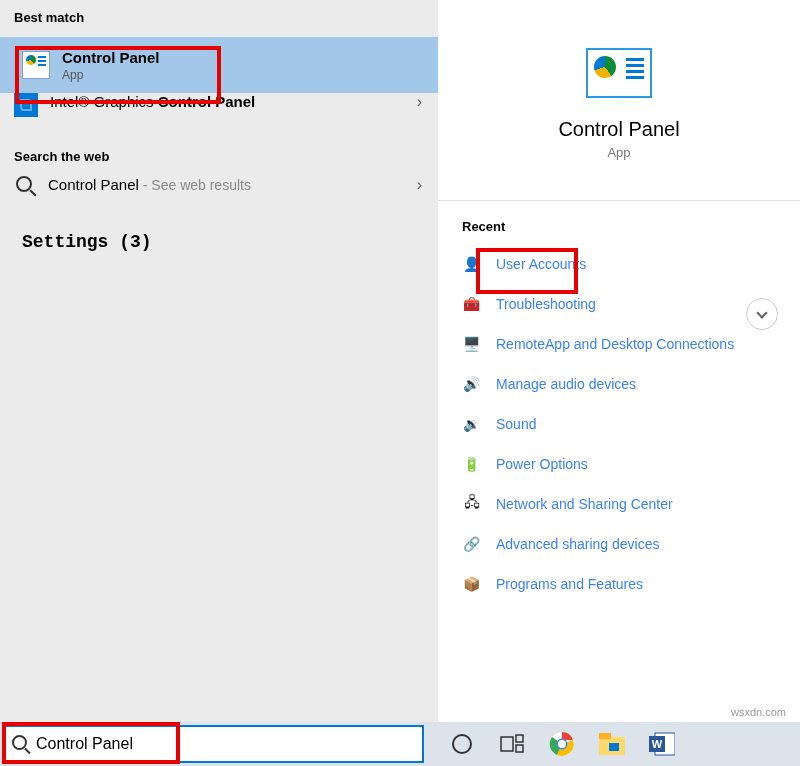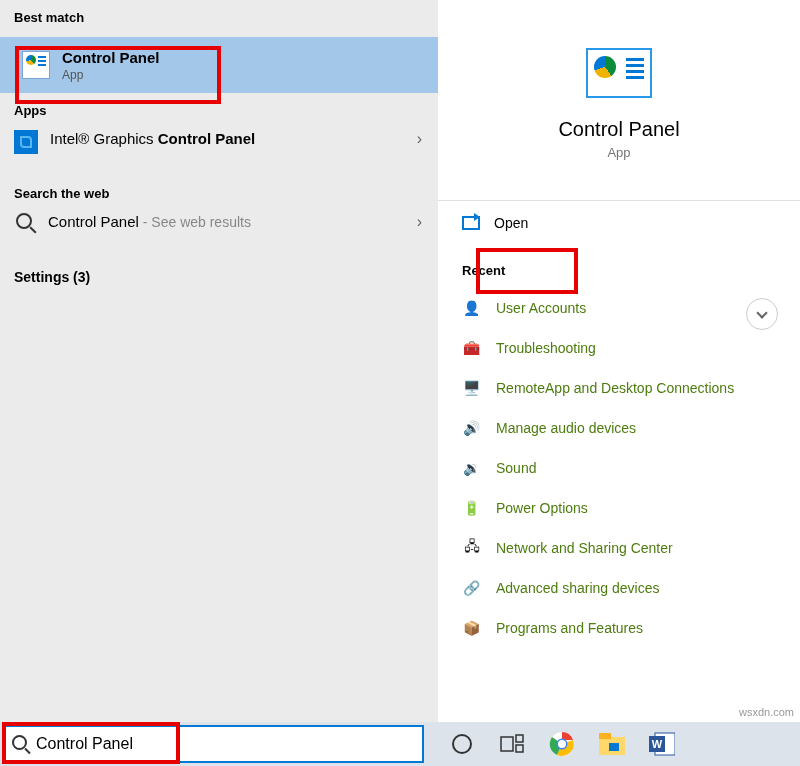--- a/index.html
+++ b/index.html
@@ -21,66 +21,65 @@
 .blue-square-inner { width: 12px; height: 12px; border: 2px solid #5bb5f0; border-radius: 0 4px 0 4px; }
 .app-label { margin-left: 12px; font-size: 15px; color: #000; flex: 1; }
 .app-label strong { font-weight: 600; }
 .chev { color: #666; font-size: 16px; }
 .search-row { display: flex; align-items: flex-start; height: 46px; padding: 0 16px 0 16px; cursor: pointer; }
 .search-icon-list { width: 20px; height: 20px; position: relative; flex-shrink:0; }
 .search-icon-list::before { content: ""; position: absolute; width: 12px; height: 12px; border: 2px solid #333; border-radius: 50%; left: 0; top: 0; }
 .search-icon-list::after { content: ""; position: absolute; width: 8px; height: 2px; background: #333; transform: rotate(45deg); right: -1px; bottom: 2px; }
 .search-text { margin-left: 12px; font-size: 15px; color: #000; }
 .search-hint { color: #888; font-size: 14px; }
-.settings-label { font-size: 14px; font-weight: 600; padding: 10px 14px; }
+.settings-label { font-size: 18px; font-weight: 600; padding: 10px 22px; font-family: Liberation Mono, monospace; }
 
 .details-head { display: flex; flex-direction: column; align-items: center; padding: 48px 0 20px; }
 .big-cp-icon { width: 66px; height: 50px; background: #fff; border: 2px solid #2a98e8; position: relative; }
 .big-cp-icon::before { content:""; position:absolute; width:22px; height:22px; border-radius:50%; background: conic-gradient(#0a8c3a 0 40%, #f2b200 40% 70%, #0078d4 70% 100%); left:6px; top:6px;}
 .big-cp-icon::after { content:""; position:absolute; right:6px; top:8px; width:18px; height:3px; background:#0078d4; box-shadow: 0 6px 0 #0078d4, 0 12px 0 #0078d4, 0 18px 0 #0078d4;}
 .details-title { font-size: 20px; color: #000; margin-top: 20px; }
 .details-sub { font-size: 13px; color: #777; margin-top: 4px; }
 .divider { height: 1px; background: #e0e0e0; margin: 20px 0 0 0; }
 .open-row { display: flex; align-items: center; padding: 14px 24px; cursor: pointer; }
 .open-icon { width: 18px; height: 14px; border: 2px solid #0078d4; position: relative; flex-shrink:0; }
 .open-icon::after { content:""; position:absolute; top:-5px; right:-6px; border:4px solid transparent; border-left:6px solid #0078d4; }
 .open-label { margin-left: 14px; font-size: 14px; color: #000; }
 .red-box-open { position: absolute; left: 476px; top: 248px; width: 102px; height: 46px; border: 4px solid #e60000; pointer-events:none; z-index:10;}
 .expand-btn { position: absolute; right: 22px; top: 298px; width: 32px; height: 32px; border: 1px solid #ccc; border-radius: 50%; display: flex; align-items: center; justify-content: center; cursor: pointer; background:#fff;}
 .expand-btn span { transform: rotate(45deg); width: 8px; height: 8px; border-right: 2px solid #666; border-bottom: 2px solid #666; margin-top: -3px;}
 .recent-label { font-size: 13px; font-weight: 700; padding: 18px 24px 10px; color:#000;}
 .recent-item { display: flex; align-items: center; height: 40px; padding: 0 24px; cursor: pointer; }
 .recent-icon { width: 20px; height: 20px; flex-shrink: 0; display: flex; align-items:center; justify-content:center; font-size:14px; }
-.recent-text { margin-left: 14px; font-size: 14px; color: #4d7c0f; }
+.recent-text { margin-left: 14px; font-size: 14px; color: #3b82f6; }
 
 .taskbar { position: absolute; bottom: 0; left: 0; width: 800px; height: 44px; background: #dde3ea; display: flex; align-items: center; }
 .search-box { margin-left: 4px; width: 420px; height: 38px; background: #fff; border: 2px solid #0078d4; display: flex; align-items: center; padding: 0 6px; }
 .red-box-search { position: absolute; left: 2px; bottom: 2px; width: 178px; height: 42px; border: 4px solid #e60000; pointer-events:none; z-index:10;}
 .sb-icon { width: 18px; height: 18px; position: relative; }
 .sb-icon::before { content: ""; position: absolute; width: 11px; height: 11px; border: 2px solid #333; border-radius: 50%; }
 .sb-icon::after { content: ""; position: absolute; width: 7px; height: 2px; background: #333; transform: rotate(45deg); right: -1px; bottom: 1px; }
 .sb-input { border: none; outline: none; font-size: 16px; margin-left: 6px; flex: 1; color: #000; background: transparent; }
 .task-icons { display: flex; align-items: center; gap: 22px; margin-left: 24px; }
 .ti { width: 28px; height: 28px; display:flex; align-items:center; justify-content:center; }
-.watermark { position: absolute; right: 6px; bottom: 48px; font-size: 11px; color: #999; }
+.watermark { position: absolute; right: 14px; bottom: 48px; font-size: 11px; color: #999; }
 </style>
 </head>
 <body>
 
 <div class="container">
   <div class="left-pane">
     <div class="section-label">Best match</div>
     <div class="best-match-item">
       <div class="cp-icon"></div>
       <div class="bm-text">
         <div class="bm-title">Control Panel</div>
         <div class="bm-sub">App</div>
       </div>
     </div>
-    <div class="section-label">Apps</div>
     <div class="app-row">
       <div class="blue-square">
           <div class="blue-square-inner"></div>
         </div>
       <div class="app-label"><span>Intel® Graphics </span><strong>Control Panel</strong></div>
       <div class="chev">›</div>
     </div>
     <div class="section-label">Search the web</div>
     <div class="search-row">
       <div class="search-icon-list"></div>
@@ -90,24 +89,20 @@
     <div class="settings-label">Settings (3)</div>
   </div>
 
   <div class="right-pane">
     <div class="details-head">
       <div class="big-cp-icon"></div>
       <div class="details-title">Control Panel</div>
       <div class="details-sub">App</div>
     </div>
     <div class="divider"></div>
-    <div class="open-row">
-      <div class="open-icon"></div>
-      <div class="open-label">Open</div>
-    </div>
     <div class="expand-btn">
         <span></span>
       </div>
     <div class="recent-label">Recent</div>
     <div id="recent-list">
         <div class="recent-item">
           <div class="recent-icon">👤</div>
           <div class="recent-text">User Accounts</div>
         </div>
         <div class="recent-item">

